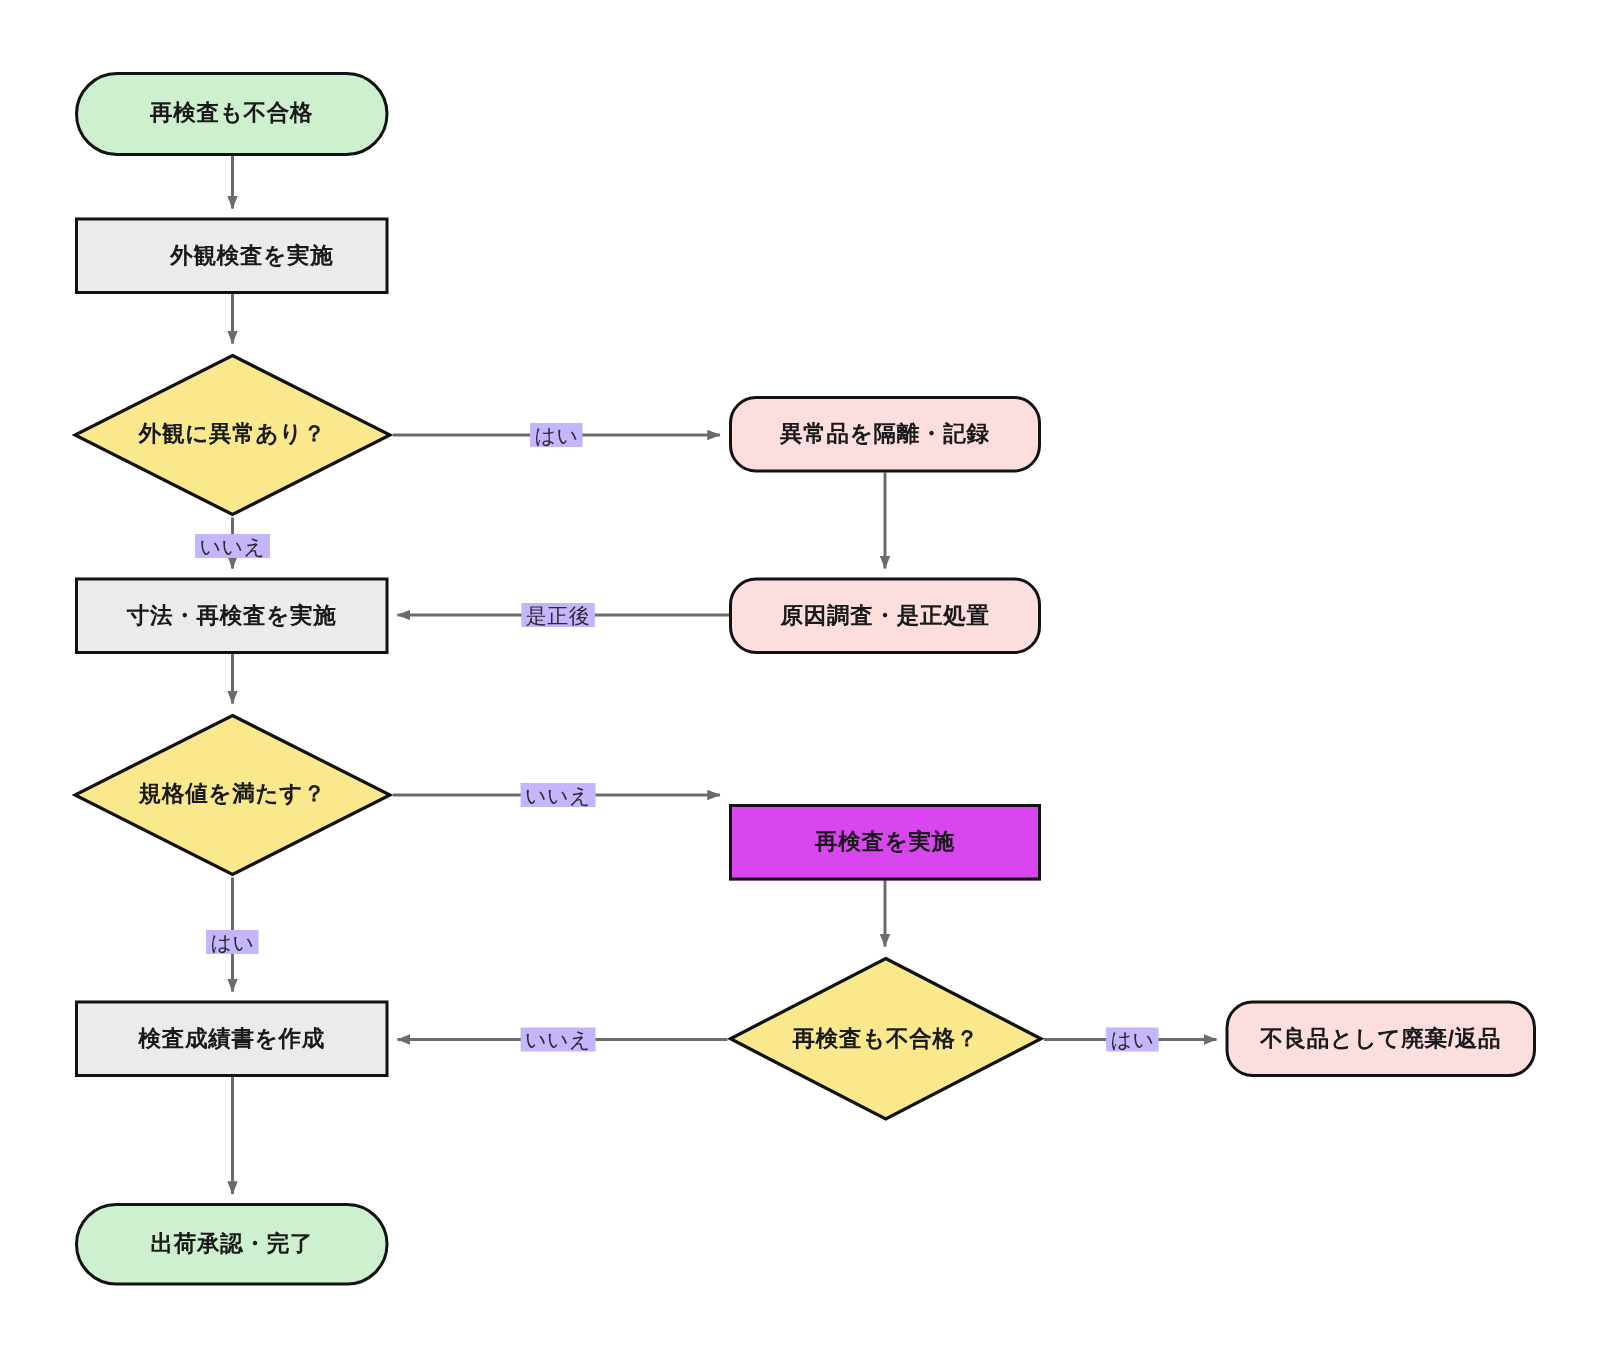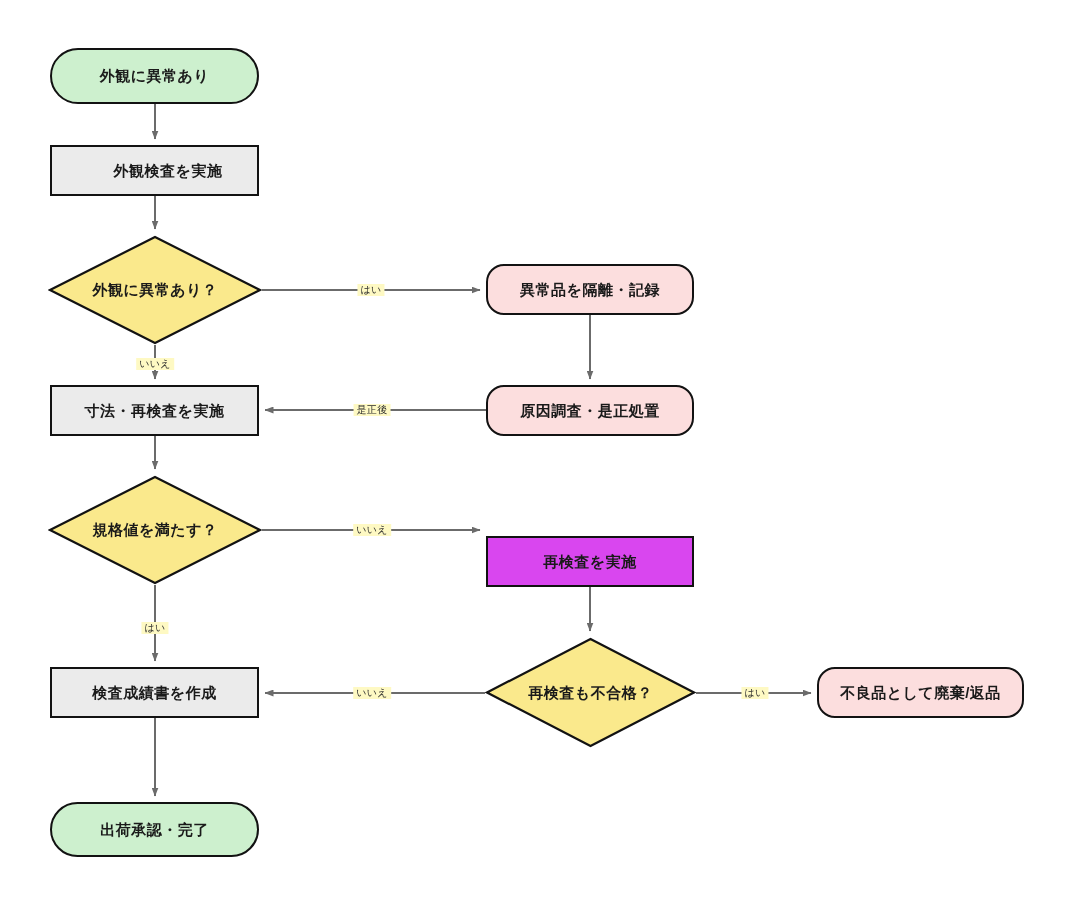--- a/index.html
+++ b/index.html
@@ -71,23 +71,23 @@
   }
 
   .fill-green { background: #cdf0ce; }
   .fill-gray  { background: #ebebeb; }
   .fill-pink  { background: #fcdede; border-radius: 18px; }
   .fill-yellow-light { background: #d946ef; margin-top: 32px; }
 
   .edge-label {
     position: absolute;
     transform: translate(-50%, -50%);
-    background: #fef9c3;
+    background: #c4b5fd;
     color: #2b2b2b;
-    font-size: 10px;
+    font-size: 14px;
     font-weight: normal;
     line-height: 1;
     padding: 1px 3px;
     white-space: nowrap;
     letter-spacing: 0.3px;
   }
 </style>
 </head>
 <body>
 
@@ -123,21 +123,21 @@
     <path d="M696,693 L811,693" stroke="#6b6b6b" stroke-width="2" fill="none" marker-end="url(#arrowhead)"></path>
 
     <path d="M485,693 L265,693" stroke="#6b6b6b" stroke-width="2" fill="none" marker-end="url(#arrowhead)"></path>
 
     <path d="M155,718 L155,796" stroke="#6b6b6b" stroke-width="2" fill="none" marker-end="url(#arrowhead)"></path>
   </svg>
 
   <div id="node-layer">
 
     <div class="node node-stadium fill-green" style="left:50px; top:48px; width:209px; height:56px;">
-      <span>外観に異常あり</span>
+      <span>再検査も不合格</span>
     </div>
 
     <div class="node node-rect fill-gray" style="left:50px; top:145px; width:209px; height:51px;padding-left:27px;">
       <span>外観検査を実施</span>
     </div>
 
     <div class="node node-diamond" style="left:48px; top:235px; width:214px; height:110px;">
       <svg class="diamond-shape" viewBox="0 0 214 110" preserveAspectRatio="none">
         <polygon points="107,2 212,55 107,108 2,55" fill="#fae98c" stroke="#121212" stroke-width="2.2" vector-effect="non-scaling-stroke"></polygon>
       </svg>

